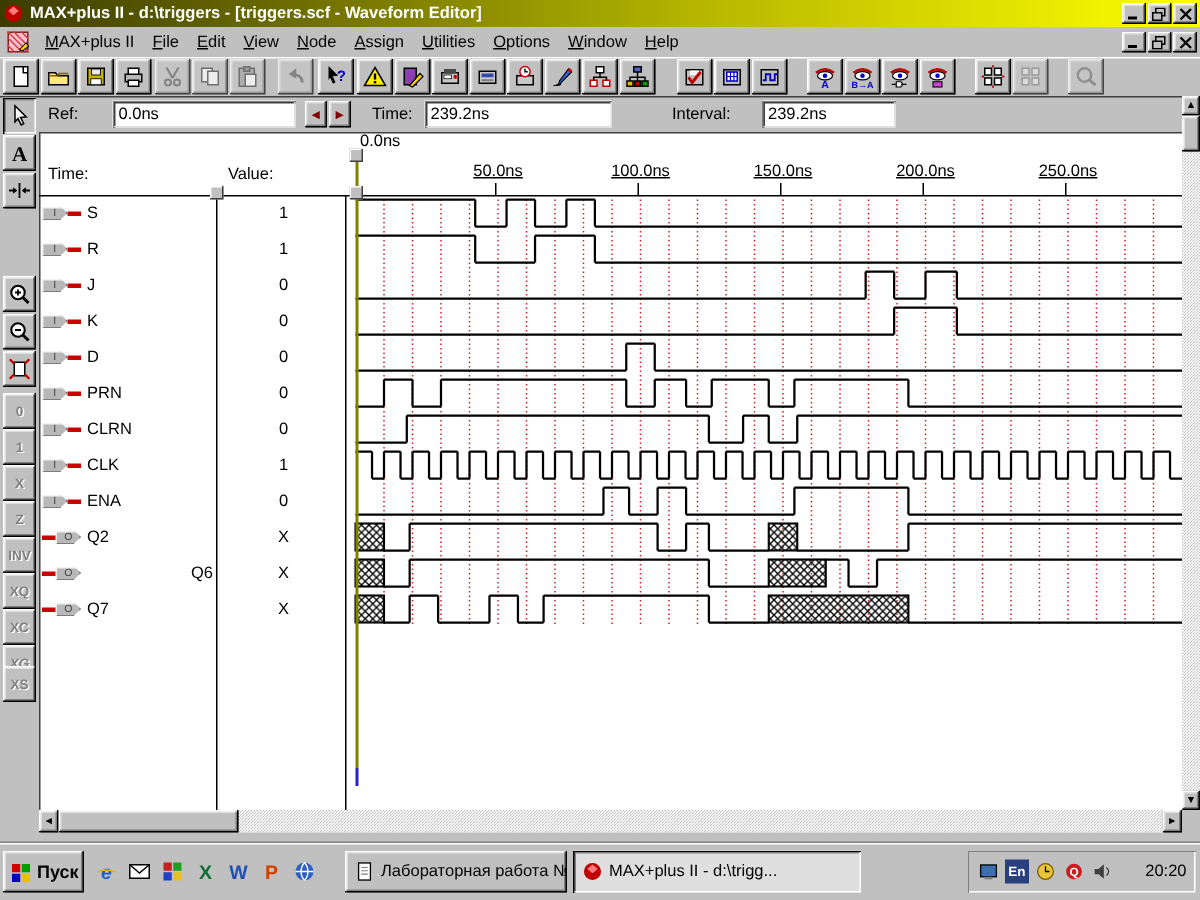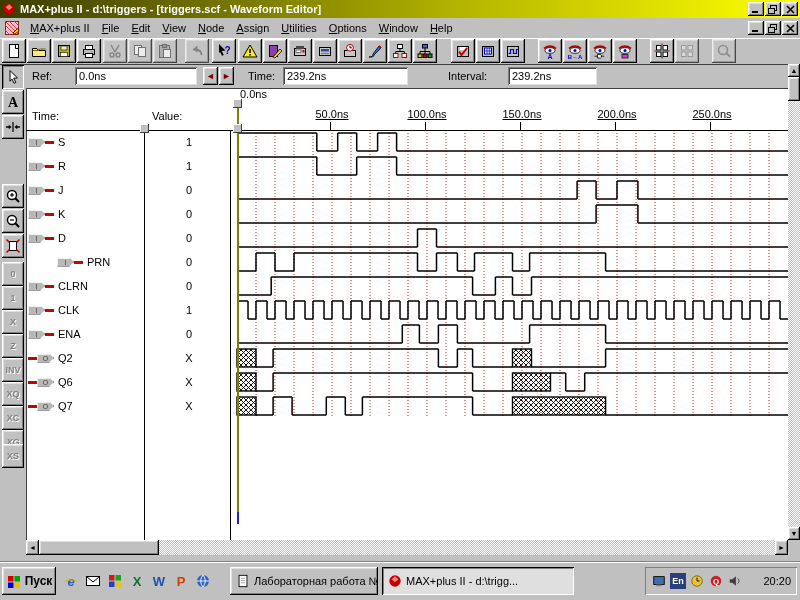--- a/index.html
+++ b/index.html
@@ -532,21 +532,21 @@
         </div>
         <div class="sig-val" style="top: 117px;">0</div>
         <div class="sig-row" style="top: 141px;">
           <span class="pin">
             <span class="pin-body">I</span>
             <span class="pin-red"></span>
           </span>
           <span class="sig-name">D</span>
         </div>
         <div class="sig-val" style="top: 141px;">0</div>
-        <div class="sig-row" style="top: 165px; margin-left: 29px;">
+        <div class="sig-row" style="top: 165px;">
           <span class="pin">
             <span class="pin-body">I</span>
             <span class="pin-red"></span>
           </span>
           <span class="sig-name">PRN</span>
         </div>
         <div class="sig-val" style="top: 165px;">0</div>
         <div class="sig-row" style="top: 189px;">
           <span class="pin">
             <span class="pin-body">I</span>
@@ -572,21 +572,21 @@
         </div>
         <div class="sig-val" style="top: 237px;">0</div>
         <div class="sig-row" style="top: 261px;">
           <span class="pin">
             <span class="pin-red"></span>
             <span class="pin-body">O</span>
           </span>
           <span class="sig-name">Q2</span>
         </div>
         <div class="sig-val" style="top: 261px;">X</div>
-        <div class="sig-row" style="top: 285px;">
+        <div class="sig-row" style="top: 285px; justify-content: space-between;">
           <span class="pin">
             <span class="pin-red"></span>
             <span class="pin-body">O</span>
           </span>
           <span class="sig-name">Q6</span>
         </div>
         <div class="sig-val" style="top: 285px;">X</div>
         <div class="sig-row" style="top: 309px;">
           <span class="pin">
             <span class="pin-red"></span>

